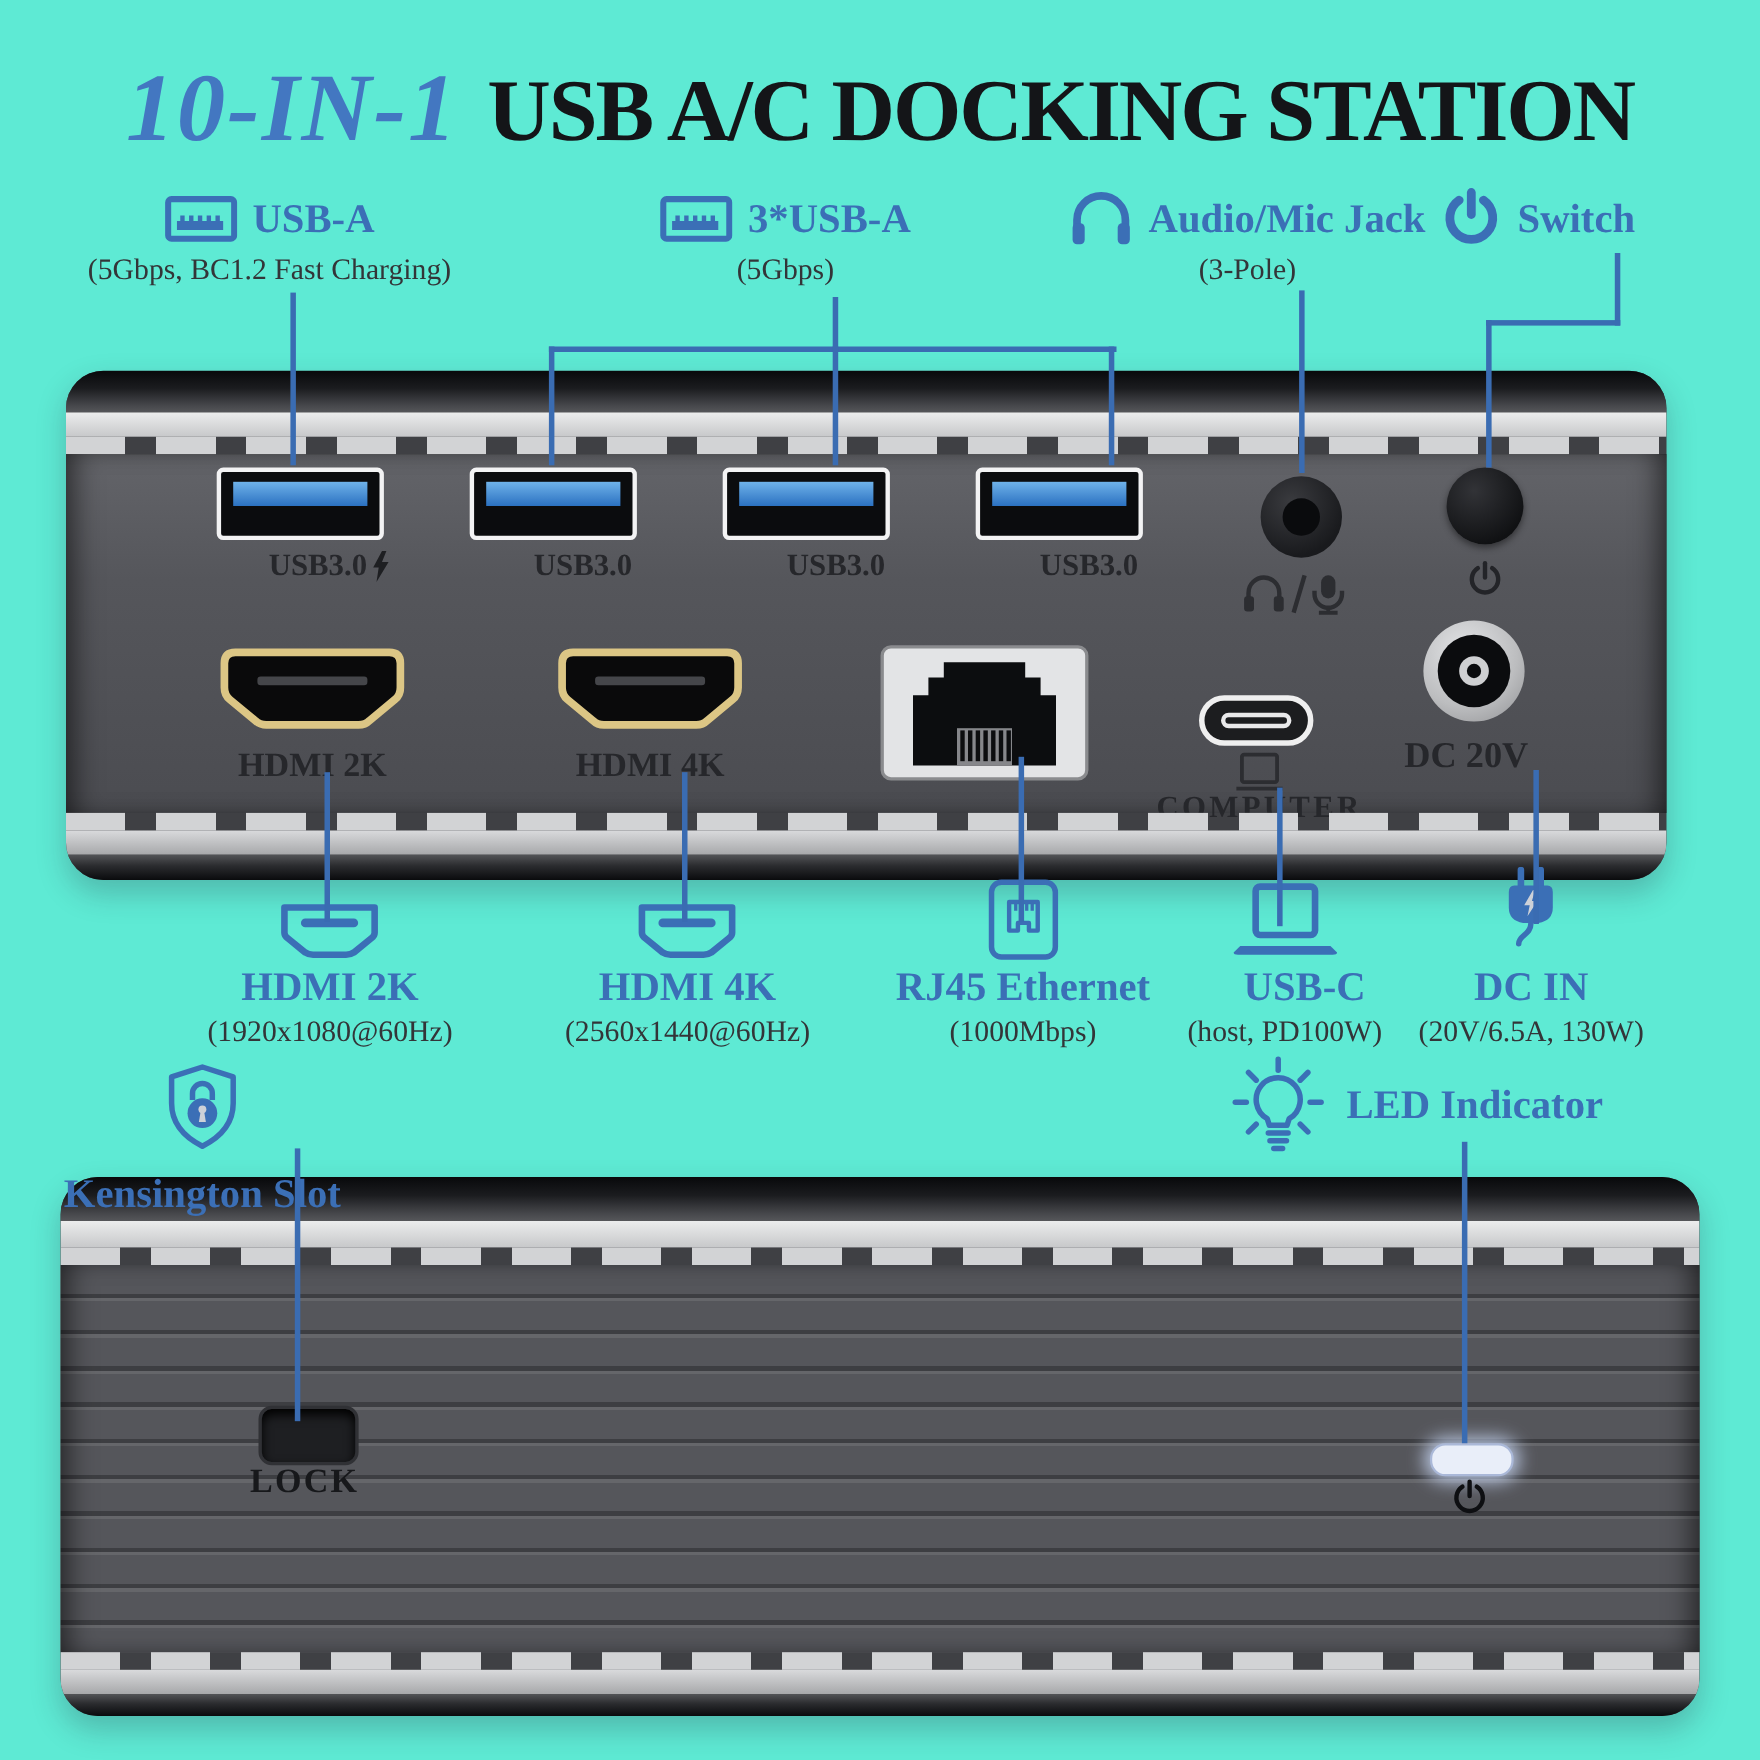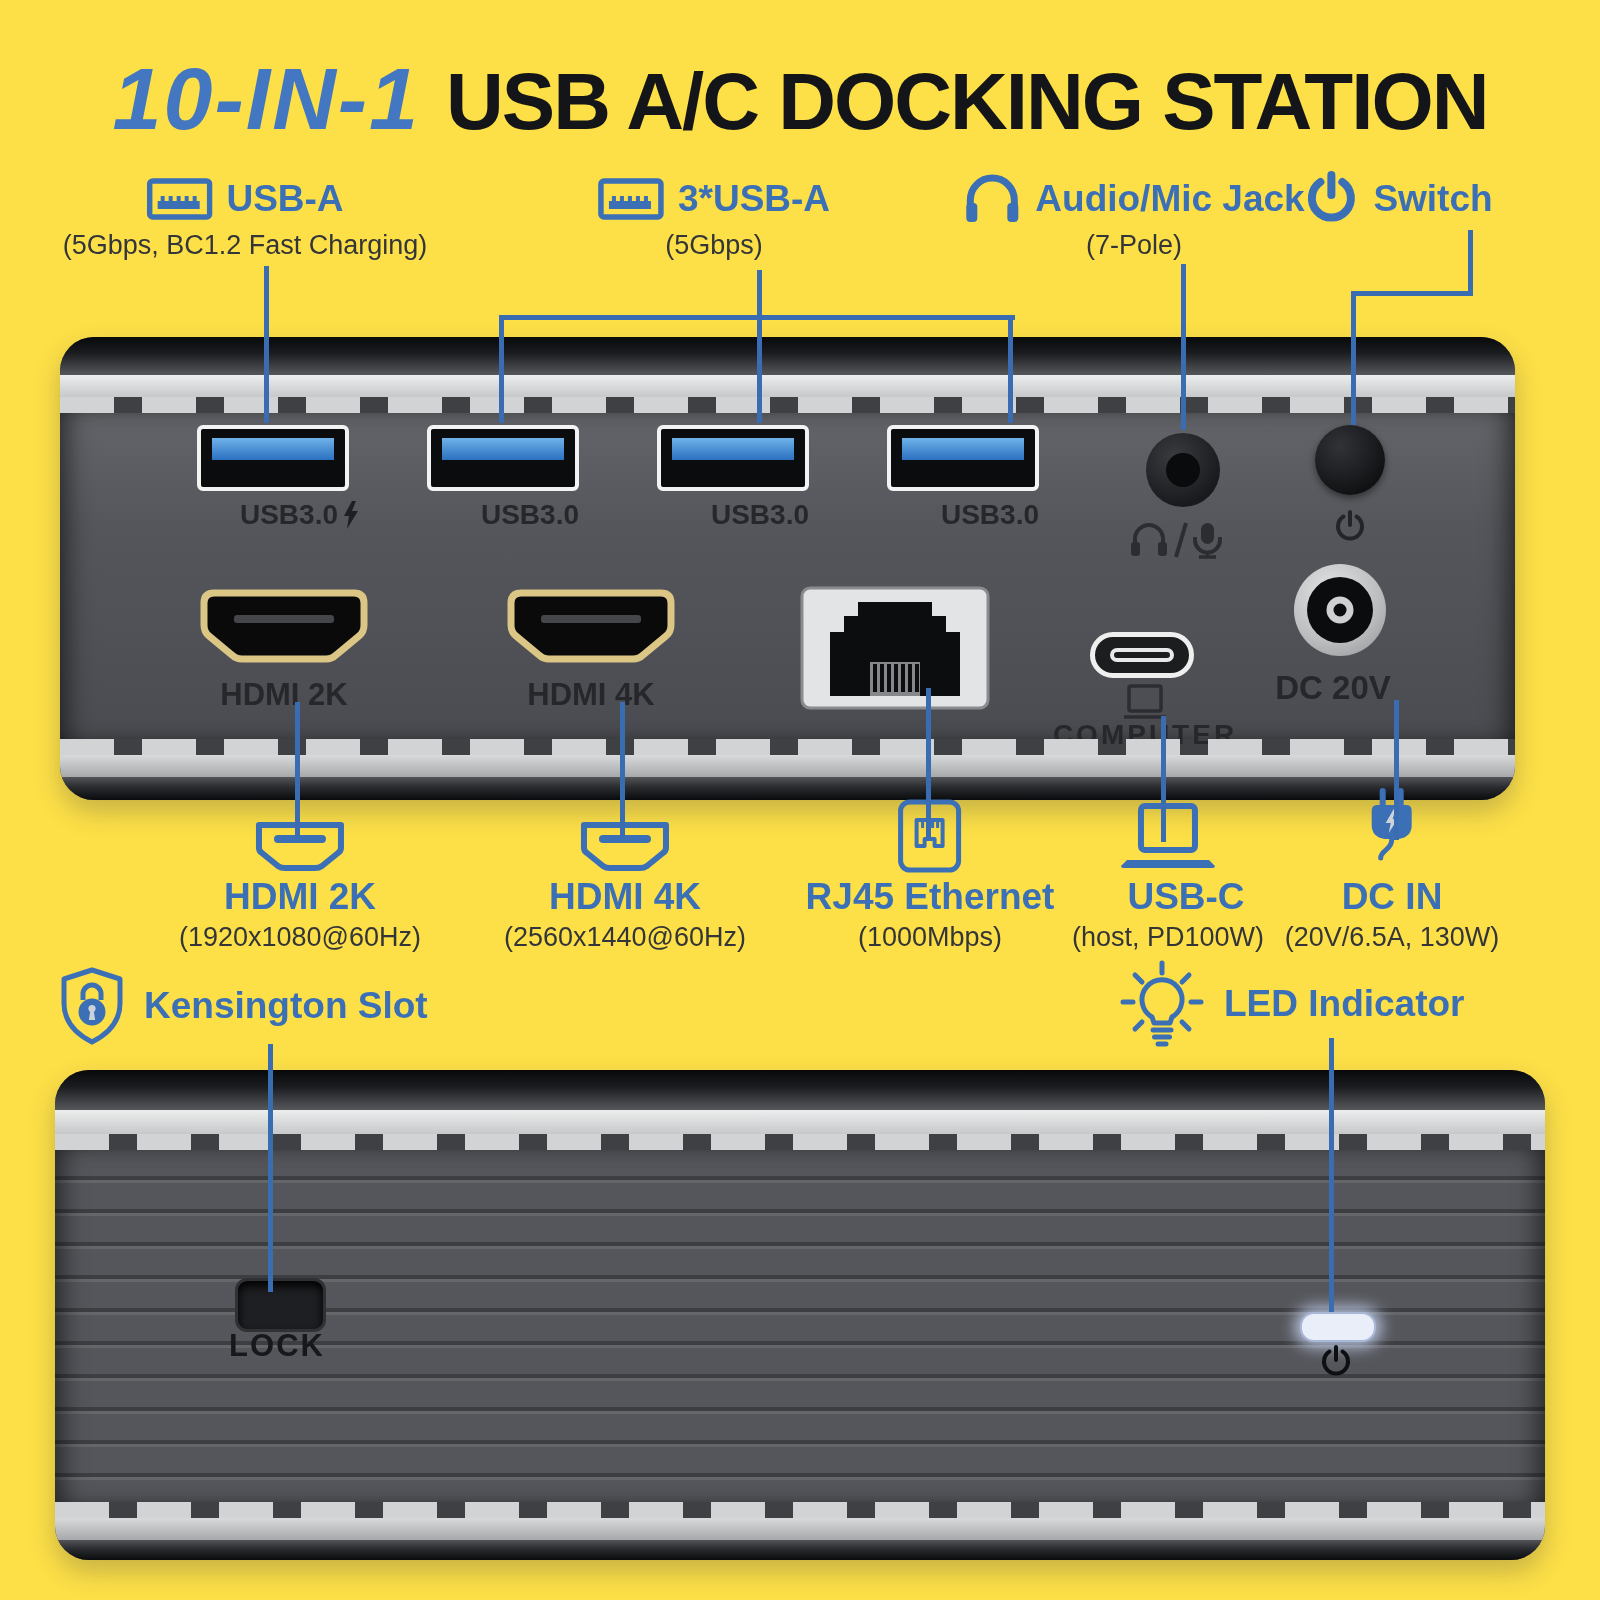--- a/index.html
+++ b/index.html
@@ -1,17 +1,17 @@
 <!DOCTYPE html>
 <html><head>
 <meta charset="utf-8">
 <style>
   html,body{margin:0;padding:0;background:#cdd1d8;}
-  .canvas{position:relative;width:1600px;height:1600px;background:#fde047;overflow:hidden;
-          font-family:Liberation Sans, sans-serif;color:#2e2f33;}
+  .canvas{position:relative;width:1600px;height:1600px;background:#5eead4;overflow:hidden;
+          font-family:Liberation Serif, serif;color:#2e2f33;}
 
   
   .title{position:absolute;top:48px;left:0;right:0;display:flex;justify-content:center;
          align-items:baseline;gap:26px;white-space:nowrap;}
   .t-hl{font-size:88px;font-weight:800;font-style:italic;color:#4377c1;letter-spacing:2px;}
   .t-rest{font-size:80px;font-weight:800;color:#141518;letter-spacing:-2px;}
 
   
   .cl{position:absolute;background:#3a6cb2;z-index:7;}
   .v{width:5px;} .h{height:5px;}
@@ -115,21 +115,21 @@
 
   <div class="callout" style="left:1134px;top:160px;height:102px;justify-content:flex-end;">
     <div class="c-row">
       <svg class="blue-ico" width="58" height="52" viewBox="0 0 58 52">
         <path d="M7 44 V27 a22 22 0 0 1 44 0 V44" fill="none" stroke="currentColor" stroke-width="7" stroke-linecap="round"></path>
         <rect x="3" y="30" width="11" height="19" rx="4" fill="currentColor"></rect>
         <rect x="44" y="30" width="11" height="19" rx="4" fill="currentColor"></rect>
       </svg>
       <span class="c-label">Audio/Mic Jack</span>
     </div>
-    <div class="c-sub">(7-Pole)</div>
+    <div class="c-sub">(3-Pole)</div>
   </div>
 
   <div class="callout" style="left:1398px;top:160px;height:102px;">
     <div class="c-row">
       <svg class="blue-ico" width="56" height="56" viewBox="0 0 56 56">
         <path d="M28 4 V24" stroke="currentColor" stroke-width="8" stroke-linecap="round"></path>
         <path d="M17 11 a19.5 19.5 0 1 0 22 0" fill="none" stroke="currentColor" stroke-width="8" stroke-linecap="round"></path>
       </svg>
       <span class="c-label">Switch</span>
     </div>
@@ -317,21 +317,21 @@
         <path d="M29 21 L21 35 H26 L24 45 L33 31 H28 L31 21 Z" fill="#cdd1d8"></path>
         <path d="M27 52 C27 62 16 62 16 70" fill="none" stroke="currentColor" stroke-width="5" stroke-linecap="round"></path>
       </svg>
     </div>
     <div class="c-row" style="height:46px;">
       <span class="c-label">DC IN</span>
     </div>
     <div class="c-sub">(20V/6.5A, 130W)</div>
   </div>
 
-  <div class="feature" style="left:58px;top:966px;">
+  <div class="feature" style="left:58px;top:966px;flex-direction:column;">
     <svg class="blue-ico" width="68" height="80" viewBox="0 0 68 80">
       <path d="M34 4 L62 13 V37 C62 56 50 68 34 76 C18 68 6 56 6 37 V13 Z" fill="none" stroke="currentColor" stroke-width="5" stroke-linejoin="round"></path>
       <path d="M25 34 v-6 a9 9 0 0 1 18 0 v6" fill="none" stroke="currentColor" stroke-width="5"></path>
       <circle cx="34" cy="46" r="13.5" fill="currentColor"></circle>
       <circle cx="34" cy="42.5" r="3.6" fill="#cdd1d8"></circle>
       <path d="M32.4 44.5 h3.2 l1.6 9.5 h-6.4 Z" fill="#cdd1d8"></path>
     </svg>
     <span class="c-label">Kensington Slot</span>
   </div>
 

